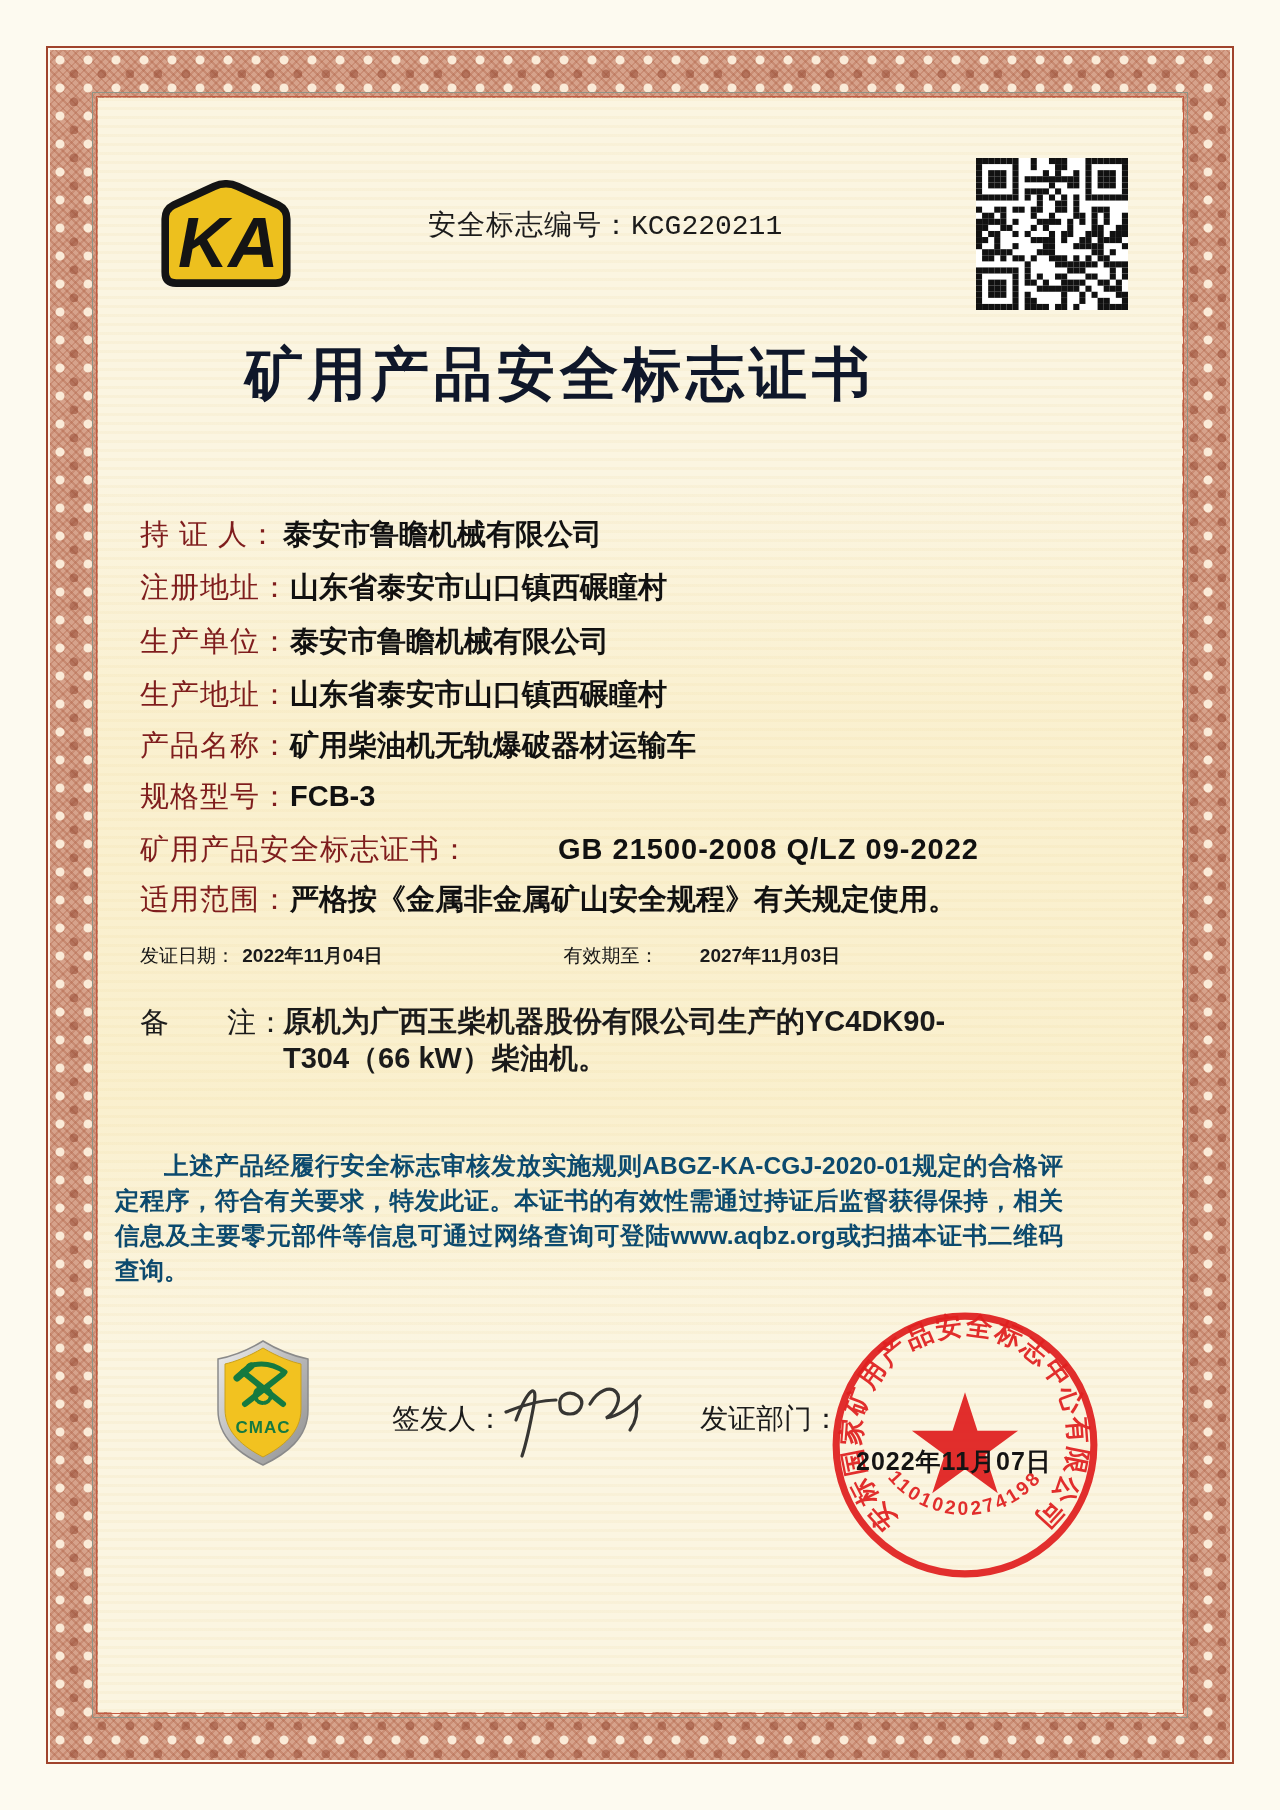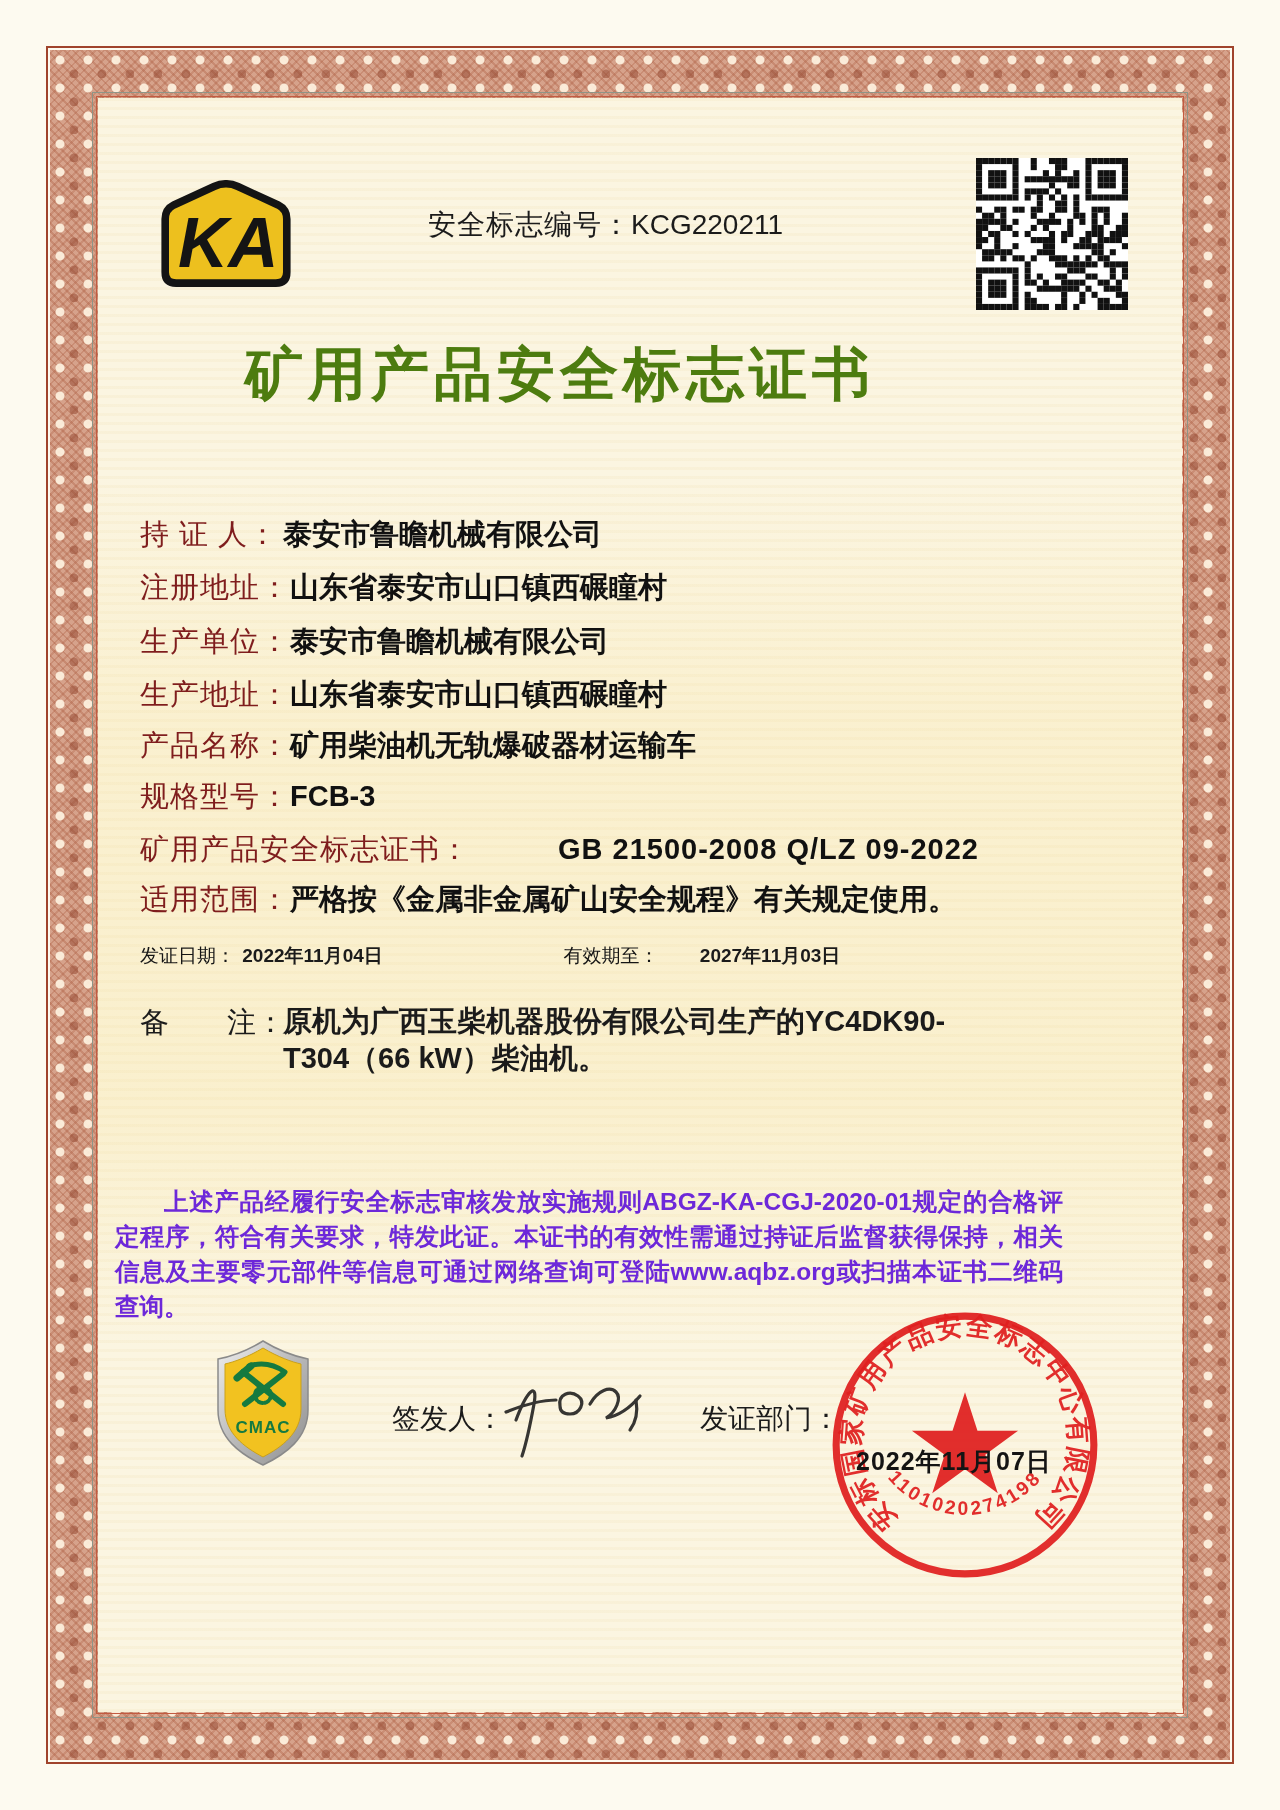--- a/index.html
+++ b/index.html
@@ -19,47 +19,47 @@
   .frame-mid-line{position:absolute;inset:92px;border:1px solid #8f9486;background:transparent;}
   .frame-inner-line{position:absolute;inset:96px;border:1px solid #c25b40;}
   .paper{position:absolute;inset:98px;background:#fbf5e1;
     background-image:
       linear-gradient(180deg, rgba(247,226,156,0) 380px, rgba(247,226,156,0.25) 620px, rgba(247,226,156,0.28) 1000px, rgba(247,226,156,0) 1250px),
       repeating-linear-gradient(180deg, rgba(228,202,134,0.10) 0 3px, rgba(255,255,255,0) 3px 9px);}
   
   .ka-logo{position:absolute;left:150px;top:180px;width:152px;height:112px;}
   .cert-no{position:absolute;left:428px;top:206px;font-size:28px;
     font-family:"Liberation Serif","DejaVu Serif",serif;letter-spacing:1px;}
-  .cert-no .num{font-family:Liberation Sans, sans-serif;letter-spacing:0;text-align:center;}
+  .cert-no .num{font-family:Liberation Mono, monospace;letter-spacing:0;text-align:center;}
   .qr{position:absolute;left:976px;top:158px;width:152px;height:152px;background:#fff;}
   .qr svg{display:block;width:100%;height:100%;}
   
   .title{position:absolute;left:160px;top:336px;width:800px;text-align:center;
-    font-size:58px;font-weight:900;letter-spacing:5px;color:#4d7c0f;}
+    font-size:58px;font-weight:900;letter-spacing:5px;color:#0f172a;}
   
   .row{position:absolute;left:140px;font-size:29px;white-space:nowrap;}
   .row .lab{display:inline-block;min-width:143px;color:#7f1d1d;letter-spacing:1px;}
   .row .val{display:inline-block;font-weight:700;color:#111;}
   .r0{top:515px}.r1{top:568px}.r2{top:622px}.r3{top:675px}
   .r4{top:726px}.r5{top:777px}.r6{top:830px}.r7{top:880px}
   .r6 .lab{min-width:0;}
   .r6 .val{margin-left:88px;letter-spacing:1px;}
   .r7 .lab{min-width:143px;text-align:right;}
   .daterow{position:absolute;left:140px;top:943px;font-size:19px;white-space:nowrap;}
   .daterow .lab{display:inline-block;color:#151515;}
   .daterow .val{display:inline-block;font-weight:700;}
   .daterow .v1{margin-left:2px;min-width:258px;}
   .daterow .lab2{margin-left:58px;}
   .daterow .v2{margin-left:36px;}
   .remark{position:absolute;left:140px;top:1003px;font-size:29px;}
   .remark .lab{position:absolute;left:0;top:0;width:145px;display:flex;justify-content:space-between;}
   .remark .val{position:absolute;left:143px;top:0;width:672px;font-weight:700;line-height:37px;}
   
-  .statement{position:absolute;left:115px;top:1184px;width:948px;
-    font-size:24.5px;font-weight:700;line-height:35px;text-align:justify;text-indent:2em;color:#6d28d9;}
+  .statement{position:absolute;left:115px;top:1148px;width:948px;
+    font-size:24.5px;font-weight:700;line-height:35px;text-align:justify;text-indent:2em;color:#0c4a6e;}
   
   .cmac{position:absolute;left:213px;top:1338px;width:100px;height:140px;}
   .signer-label{position:absolute;left:392px;top:1400px;font-size:28px;text-align:center;}
   .signature{position:absolute;left:498px;top:1360px;width:160px;height:110px;}
   .dept-label{position:absolute;left:700px;top:1400px;font-size:28px;}
   .stamp{position:absolute;left:828px;top:1308px;width:274px;height:274px;}
   .stamp svg{width:100%;height:100%;}
   .stamp-date{position:absolute;left:856px;top:1438px;font-size:25px;font-weight:700;color:#141414;z-index:6;letter-spacing:1px;margin-top:7px;}
 </style>
 </head>

